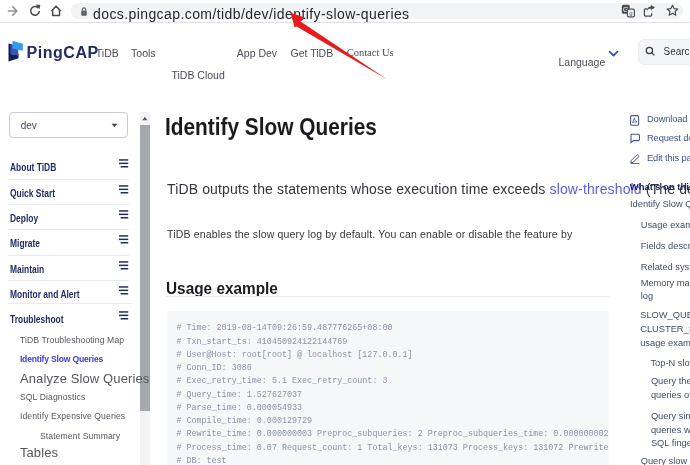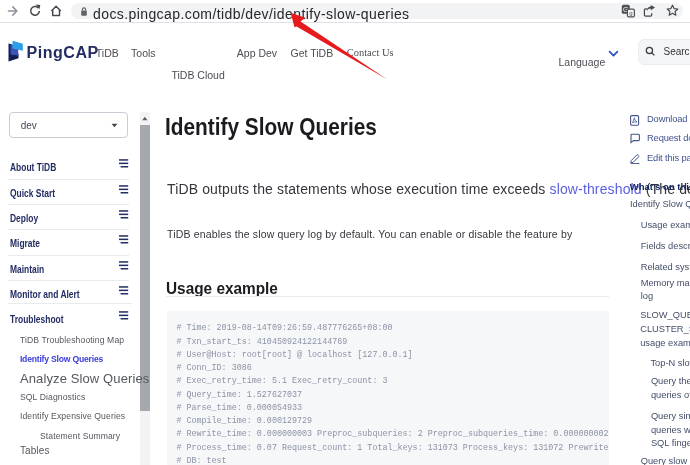--- a/index.html
+++ b/index.html
@@ -144,21 +144,21 @@
       <div class="abs" style="left:8px;top:229.4px;width:121px;height:1px;background:#e9eaec;"></div>
       <div class="abs" style="left:8px;top:254.8px;width:121px;height:1px;background:#e9eaec;"></div>
       <div class="abs" style="left:8px;top:280.1px;width:121px;height:1px;background:#e9eaec;"></div>
       <div class="abs" style="left:8px;top:303px;width:124px;height:1px;background:#e9eaec;"></div>
       <div class="abs" style="left:19.9px;top:335px;font-size:8.6px;color:#54575e;letter-spacing:0.12px;">TiDB Troubleshooting Map</div>
       <div class="abs" style="left:19.9px;top:354.1px;font-size:8.6px;font-weight:bold;color:#3a3ddb;letter-spacing:-0.2px;">Identify Slow Queries</div>
       <div class="abs" style="left:19.9px;top:371.2px;font-size:13px;color:#54575e;letter-spacing:0.12px;">Analyze Slow Queries</div>
       <div class="abs" style="left:19.9px;top:391.9px;font-size:8.6px;color:#54575e;letter-spacing:0.12px;">SQL Diagnostics</div>
       <div class="abs" style="left:19.9px;top:410.6px;font-size:8.6px;color:#54575e;letter-spacing:0.12px;">Identify Expensive Queries</div>
       <div class="abs" style="left:19.9px;top:430.5px;font-size:8.6px;color:#54575e;letter-spacing:0.12px;margin-left:20px;">Statement Summary</div>
-      <div class="abs" style="left:19.9px;top:444.8px;font-size:10px;color:#54575e;letter-spacing:0.12px;">Tables</div>
+      <div class="abs" style="left:19.9px;top:444.8px;font-size:13px;color:#54575e;letter-spacing:0.12px;">Tables</div>
     </div>
 
   <div class="abs" style="left:164.5px;top:112.6px;">
     <span class="sx" style="font-size:24px;font-weight:bold;color:#1b1b1f;transform:scaleX(0.868);letter-spacing:0;">Identify Slow Queries</span>
   </div>
 
   <div class="abs" style="left:167px;top:180.8px;font-size:14px;color:#35363c;letter-spacing:0.14px;">TiDB outputs the statements whose execution time exceeds <a style="color:#5b5fe0;">slow-threshold</a> (The default value</div>
 
   <div class="abs" style="left:167px;top:227.5px;font-size:10.5px;color:#35363c;letter-spacing:0.16px;">TiDB enables the slow query log by default. You can enable or disable the feature by</div>
 

